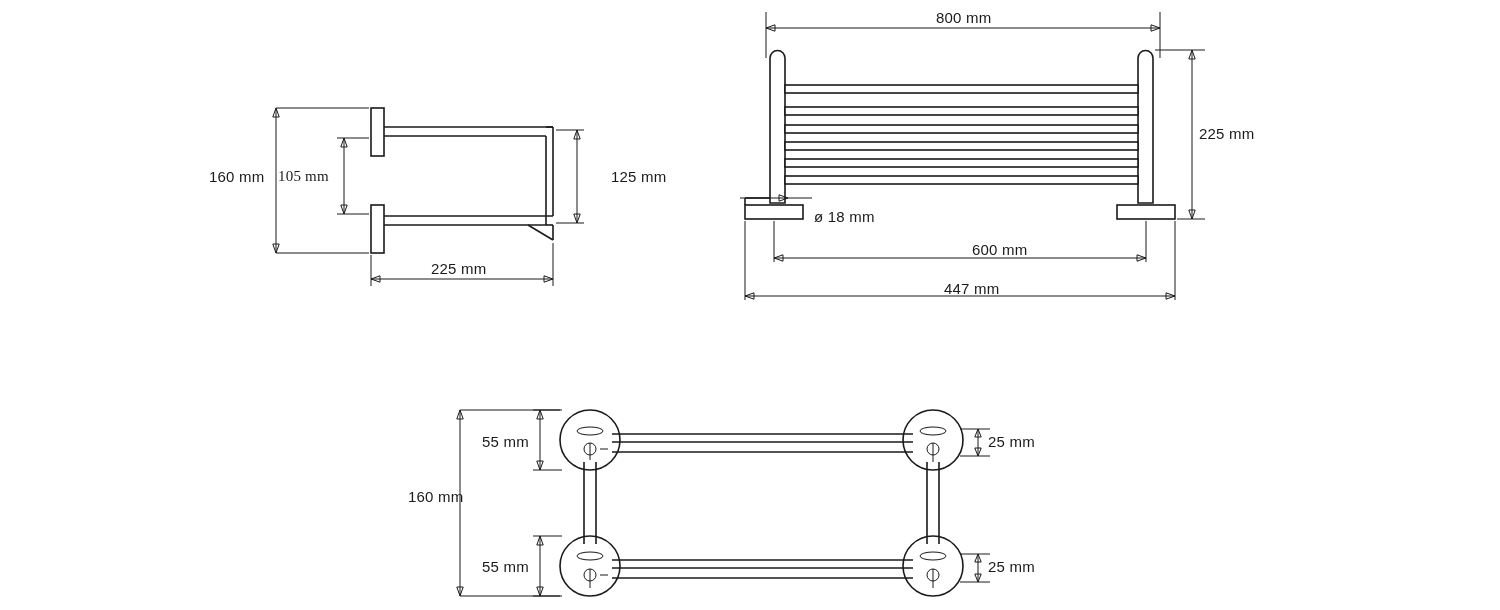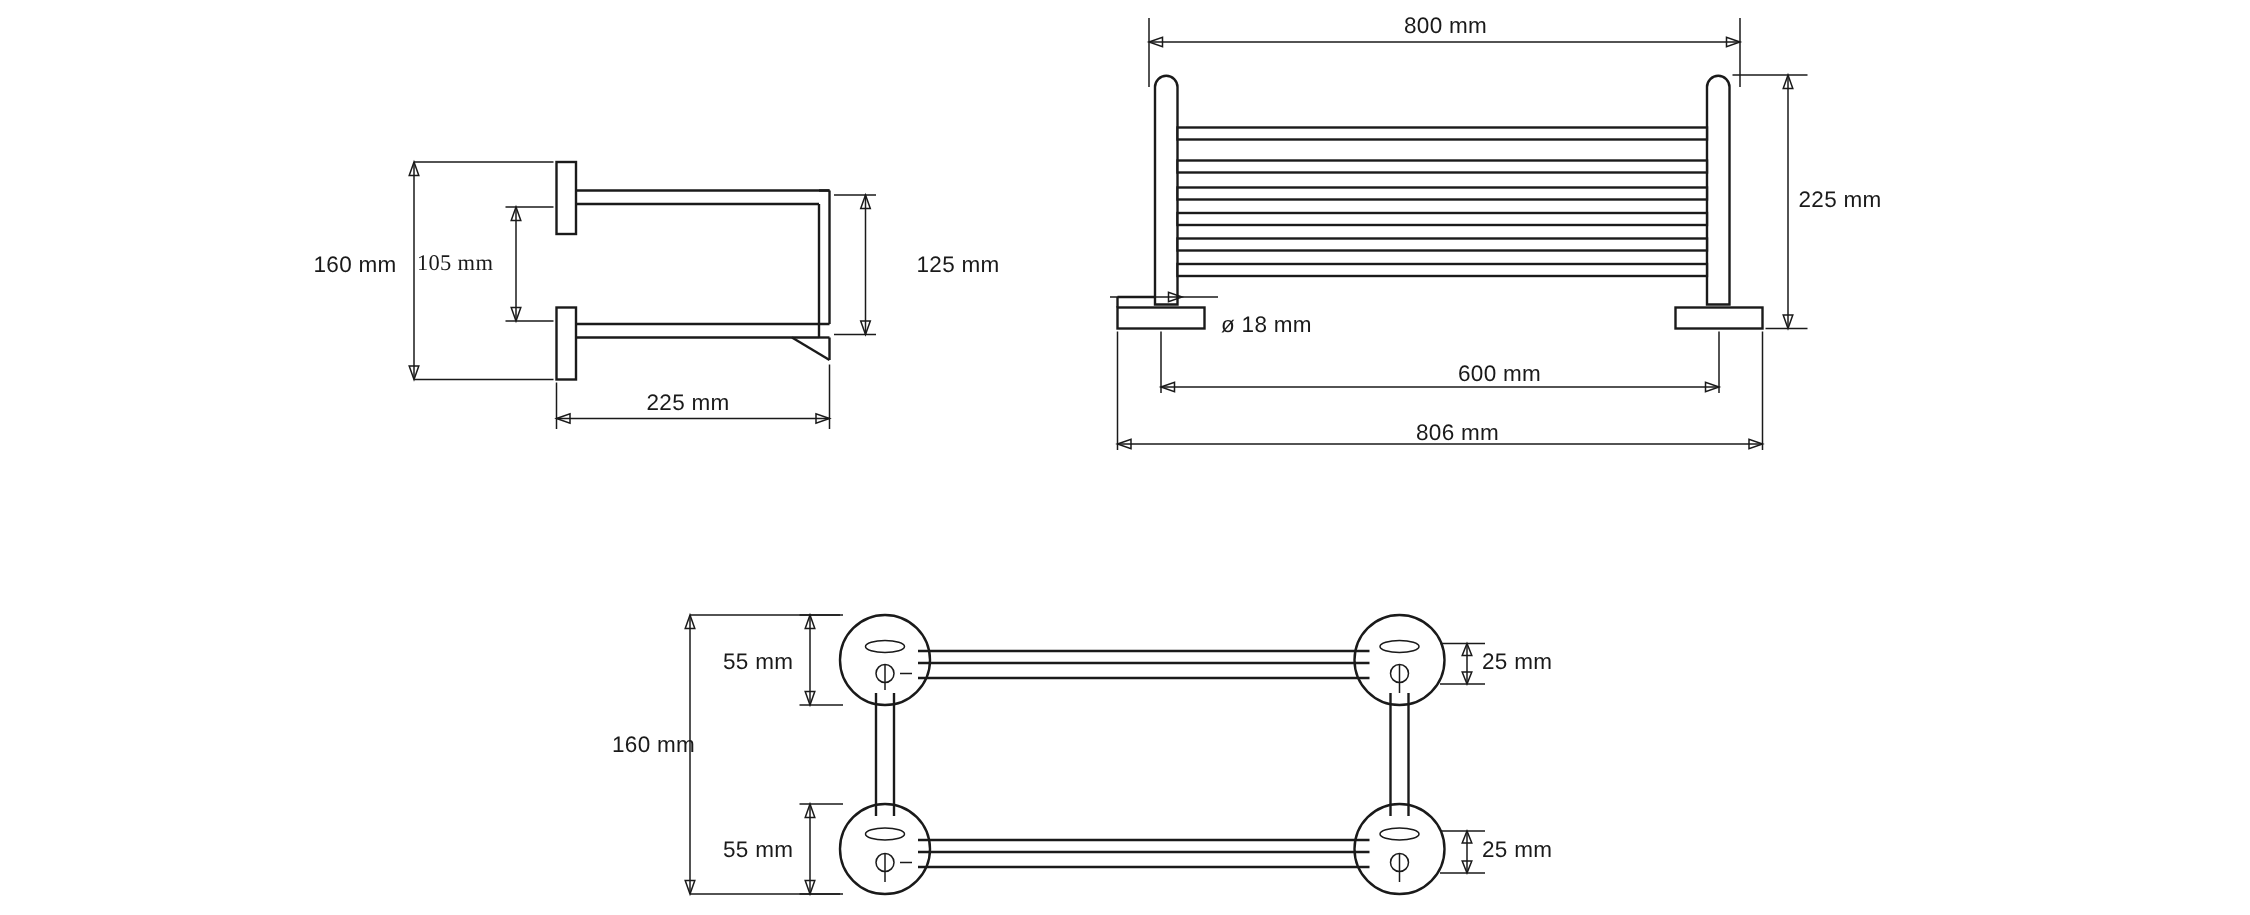--- a/index.html
+++ b/index.html
@@ -246,21 +246,21 @@
 <div class="dim-label" style="left:431px; top:260px;">225 mm</div>
 
 <div class="dim-label" style="left:936px; top:9px;">800 mm</div>
 
 <div class="dim-label" style="left:1199px; top:125px;">225 mm</div>
 
 <div class="dim-label" style="left:814px; top:208px;text-align:center;">ø 18 mm</div>
 
 <div class="dim-label" style="left:944px; top:241px;margin-left:28px;">600 mm</div>
 
-<div class="dim-label" style="left:944px; top:280px;">806 mm</div>
+<div class="dim-label" style="left:944px; top:280px;">447 mm</div>
 
 <div class="dim-label" style="left:482px; top:433px;">55 mm</div>
 
 <div class="dim-label" style="left:482px; top:558px;">55 mm</div>
 
 <div class="dim-label" style="left:408px; top:488px;">160 mm</div>
 
 <div class="dim-label" style="left:988px; top:433px;">25 mm</div>
 
 <div class="dim-label" style="left:988px; top:558px;">25 mm</div>

